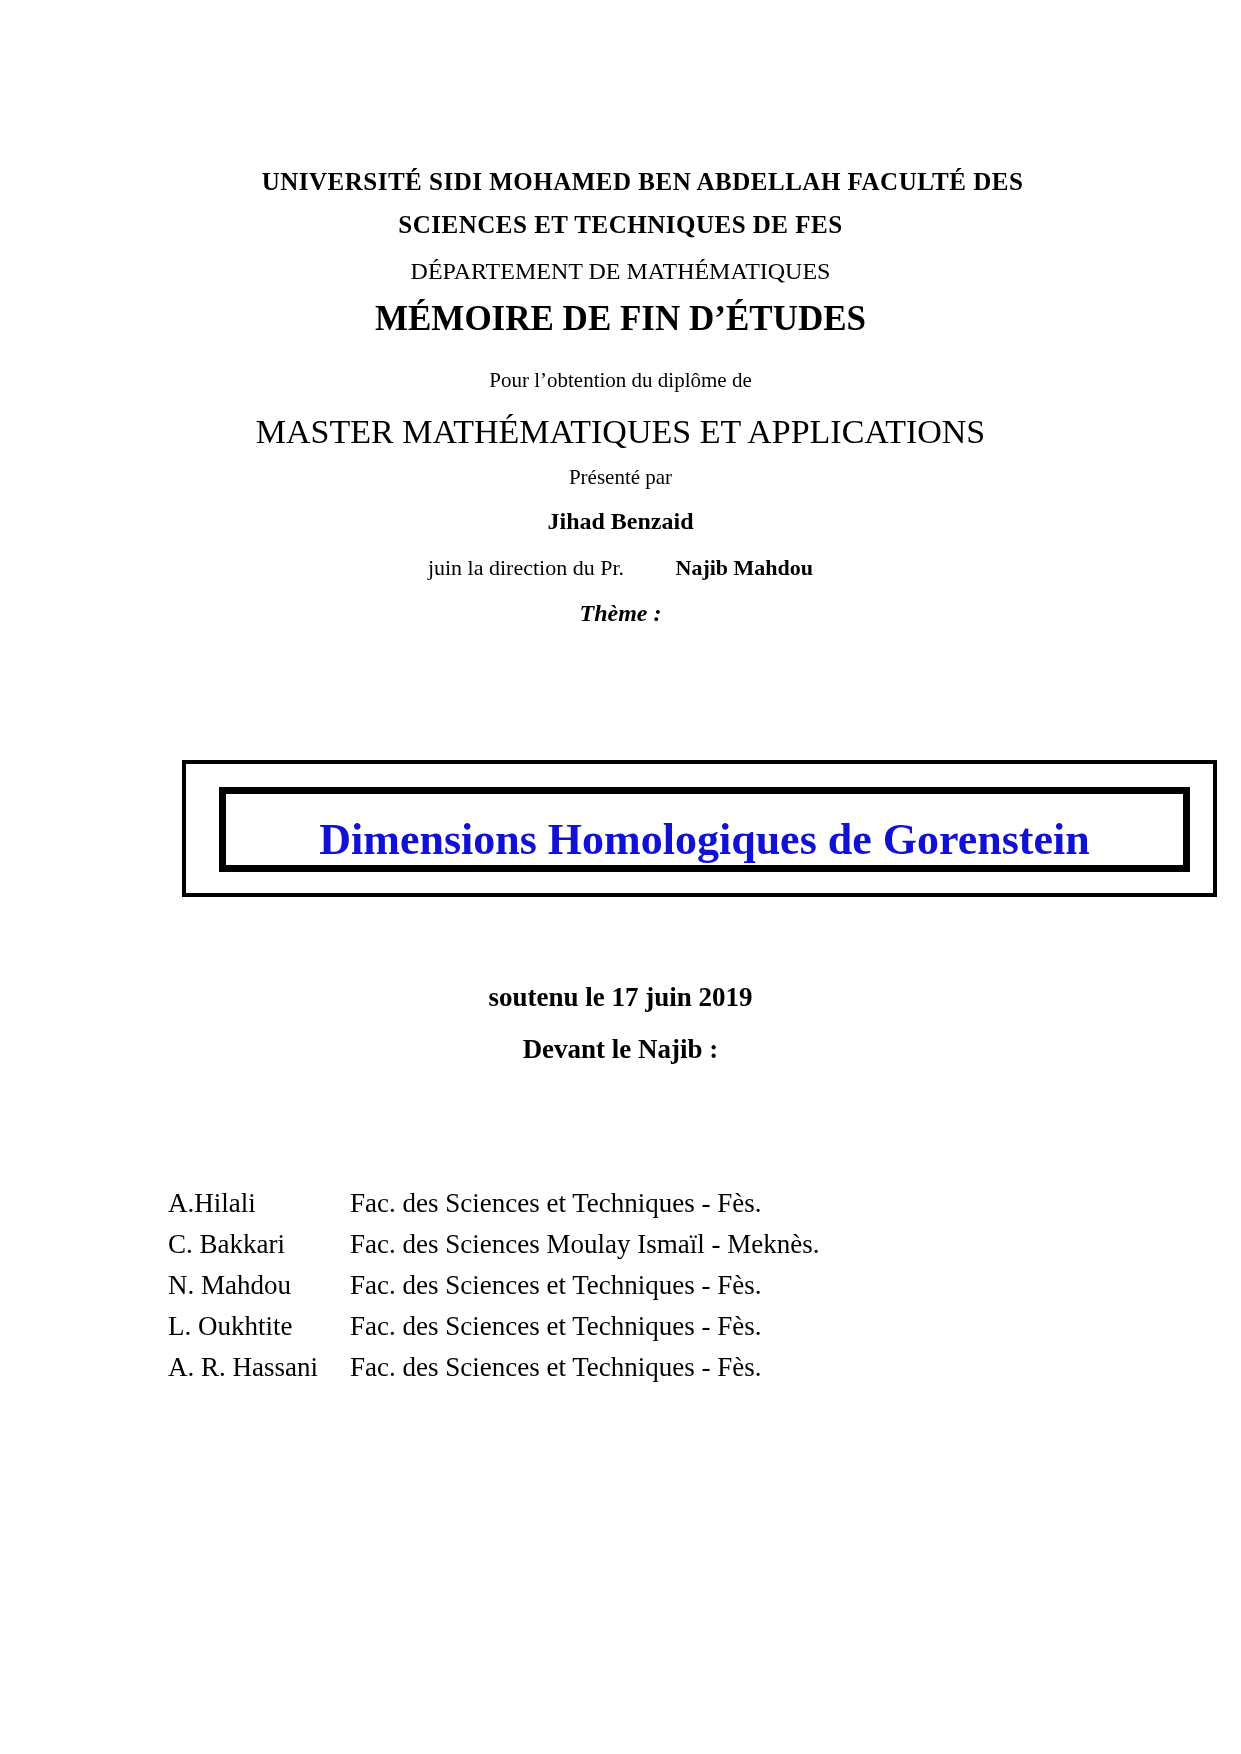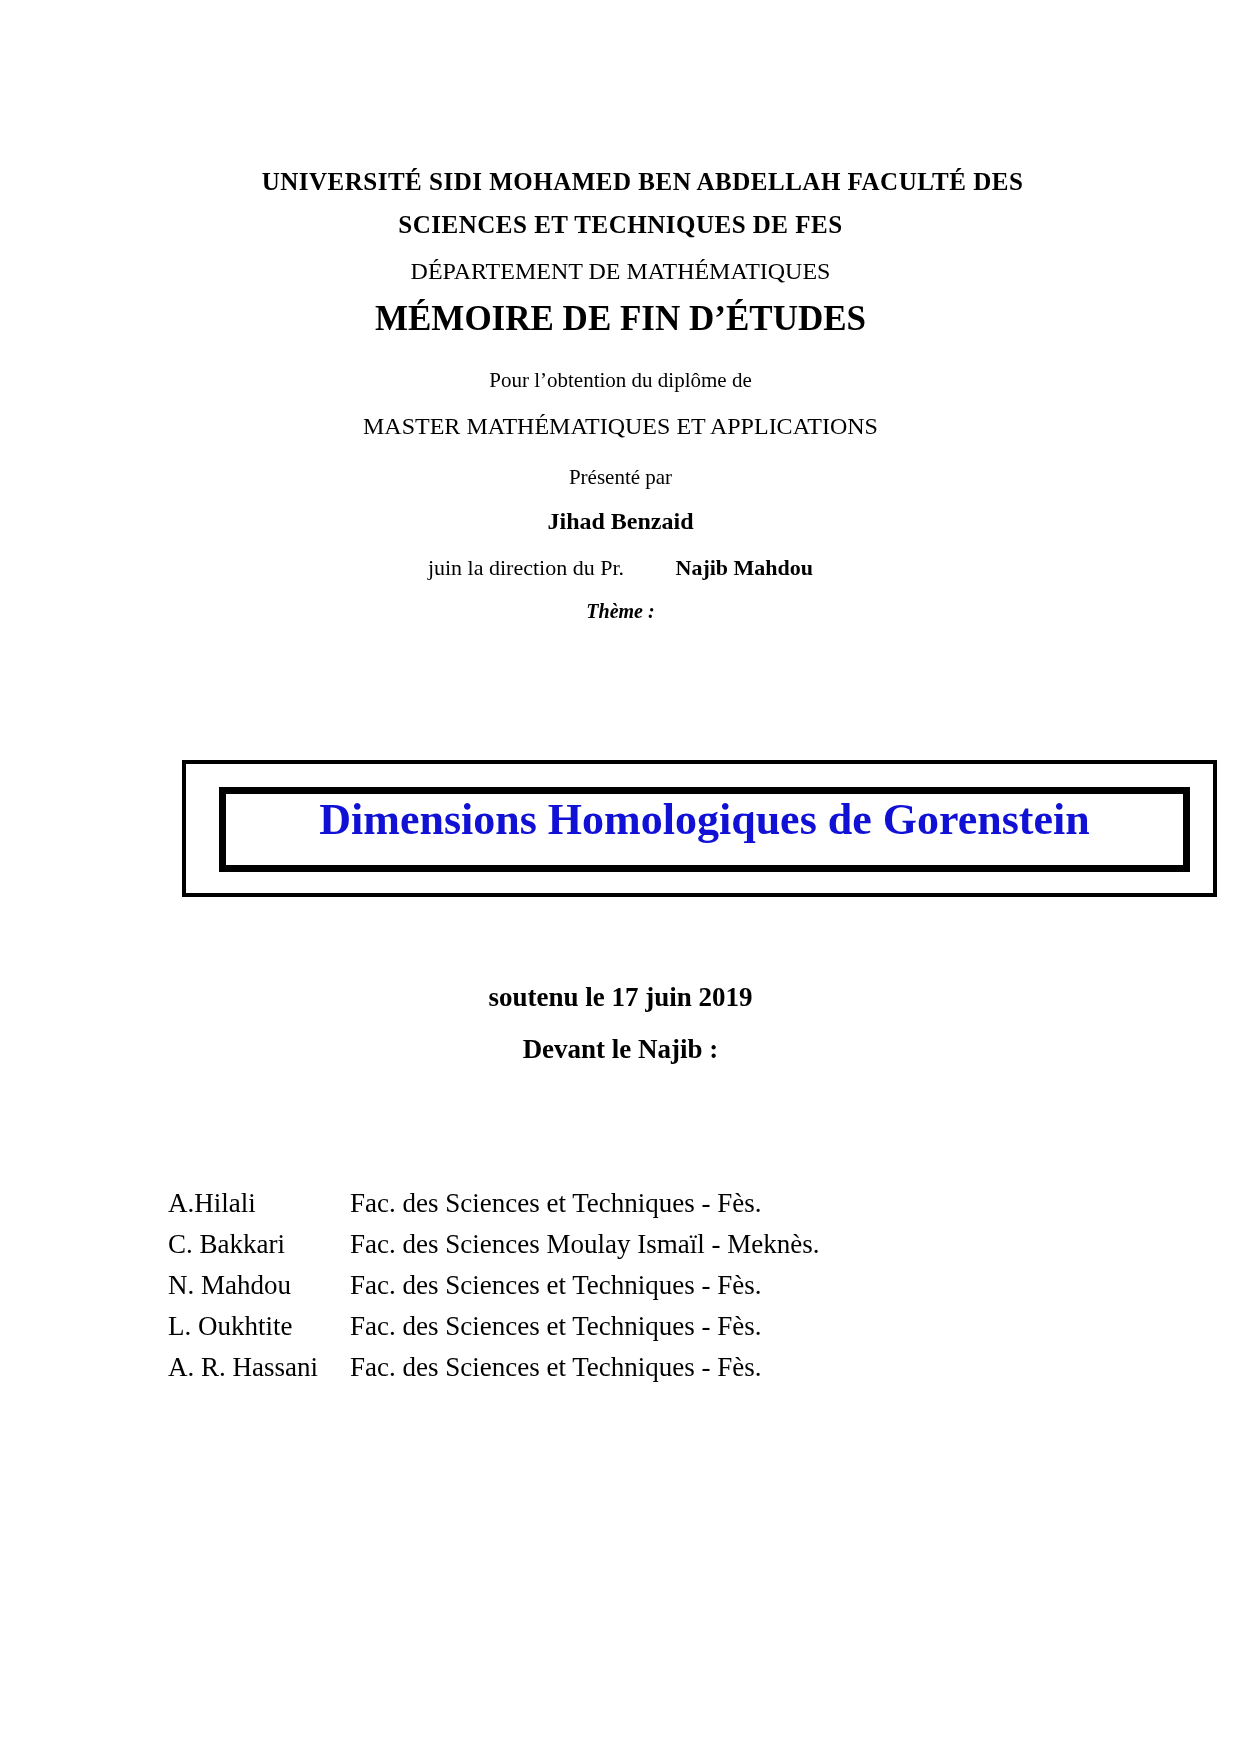--- a/index.html
+++ b/index.html
@@ -21,26 +21,26 @@
     left: 0;
     right: 0;
     text-align: center;
     white-space: nowrap;
   }
   .l-univ1      { top: 168px;  font-size: 25px; font-weight: 700; letter-spacing: 0.5px; padding-left: 44px; }
   .l-univ2      { top: 211px;  font-size: 25px; font-weight: 700; letter-spacing: 0.5px; }
   .l-dept       { top: 258px;  font-size: 24px; font-weight: 400; }
   .l-memoire    { top: 299px;  font-size: 35px; font-weight: 700; }
   .l-purpose    { top: 368px;  font-size: 21px; font-weight: 400; }
-  .l-master     { top: 413px;  font-size: 24px; font-weight: 400; }
+  .l-master     { top: 413px;  font-size: 34px; font-weight: 400; }
   .l-presente   { top: 465px;  font-size: 21px; font-weight: 400; text-align: center; }
   .l-author     { top: 508px;  font-size: 24px; font-weight: 700; }
   .l-direction  { top: 555px;  font-size: 22px; font-weight: 400; }
   .l-direction .supervisor { font-weight: 700; margin-left: 46px; }
-  .l-theme      { top: 600px;  font-size: 20px; font-weight: 700; font-style: italic; }
+  .l-theme      { top: 600px;  font-size: 24px; font-weight: 700; font-style: italic; }
 
   .title-outer-box {
     position: absolute;
     left: 182px;
     top: 760px;
     width: 1035px;
     height: 137px;
     border: 4px solid #000000;
     box-sizing: border-box;
     background: #ffffff;
@@ -48,21 +48,21 @@
   .title-inner-box {
     position: absolute;
     left: 33px;
     top: 23px;
     width: 971px;
     height: 85px;
     border: 7px solid #000000;
     box-sizing: border-box;
     background: #ffffff;
     display: flex;
-    align-items: flex-start;
+    align-items: flex-end;
     justify-content: center;
   }
   .thesis-title {
     font-size: 44px;
     font-weight: 700;
     white-space: nowrap;
   }
 
   .l-date  { top: 982px;  font-size: 27px; font-weight: 700; }
   .l-jury-heading { top: 1034px; font-size: 27px; font-weight: 700; }

